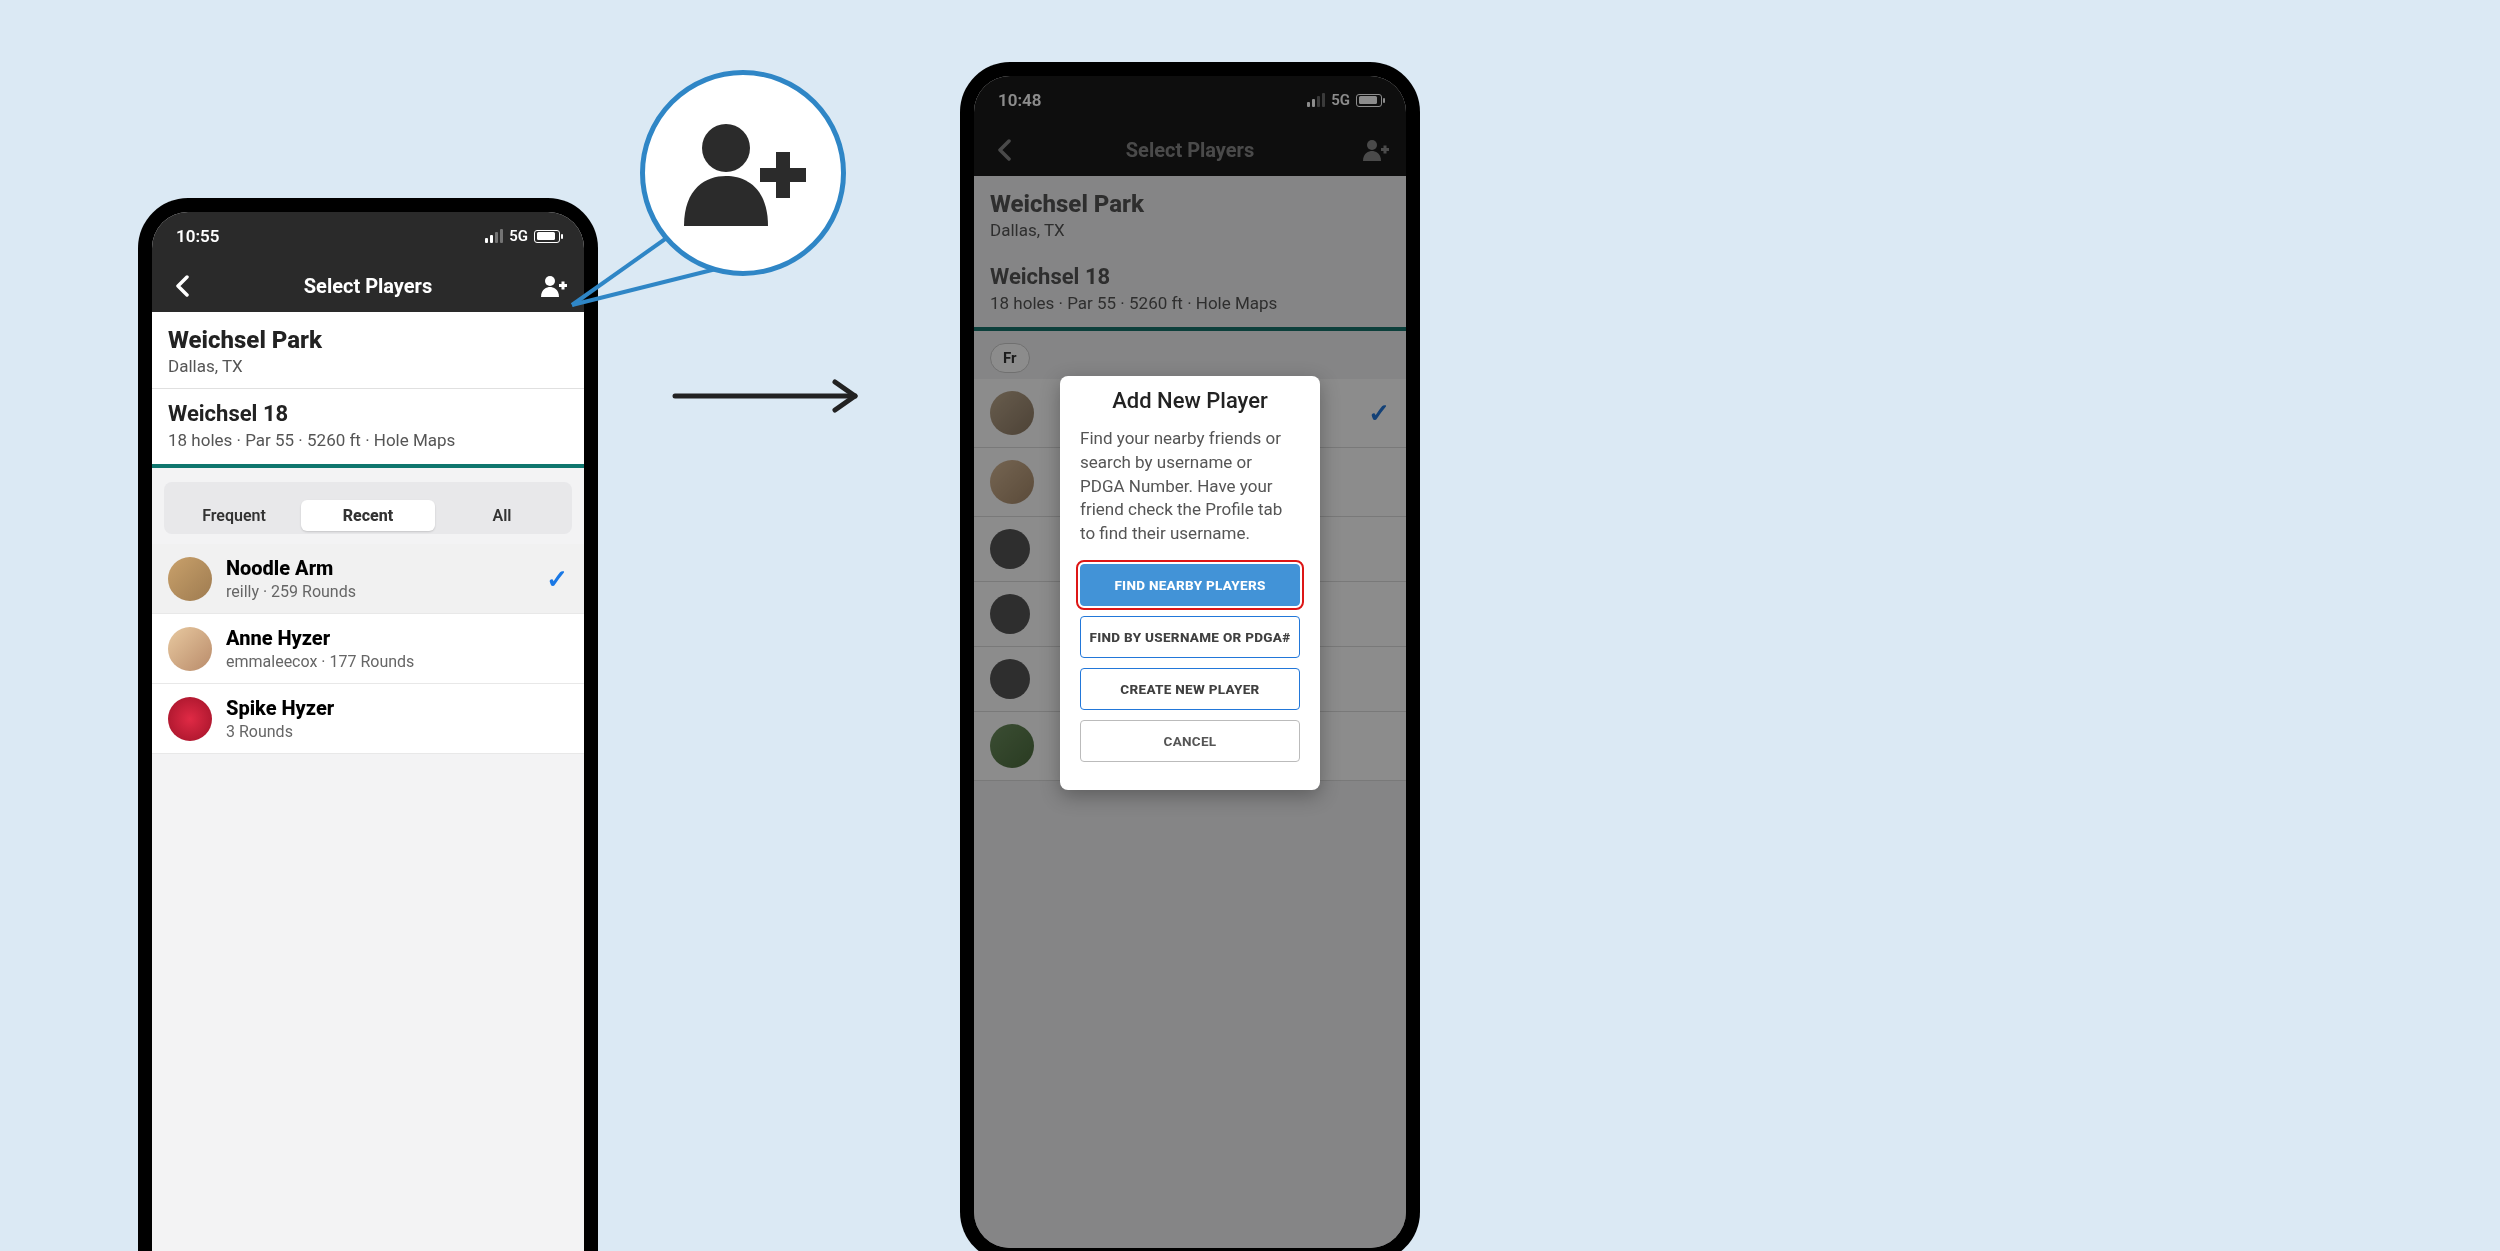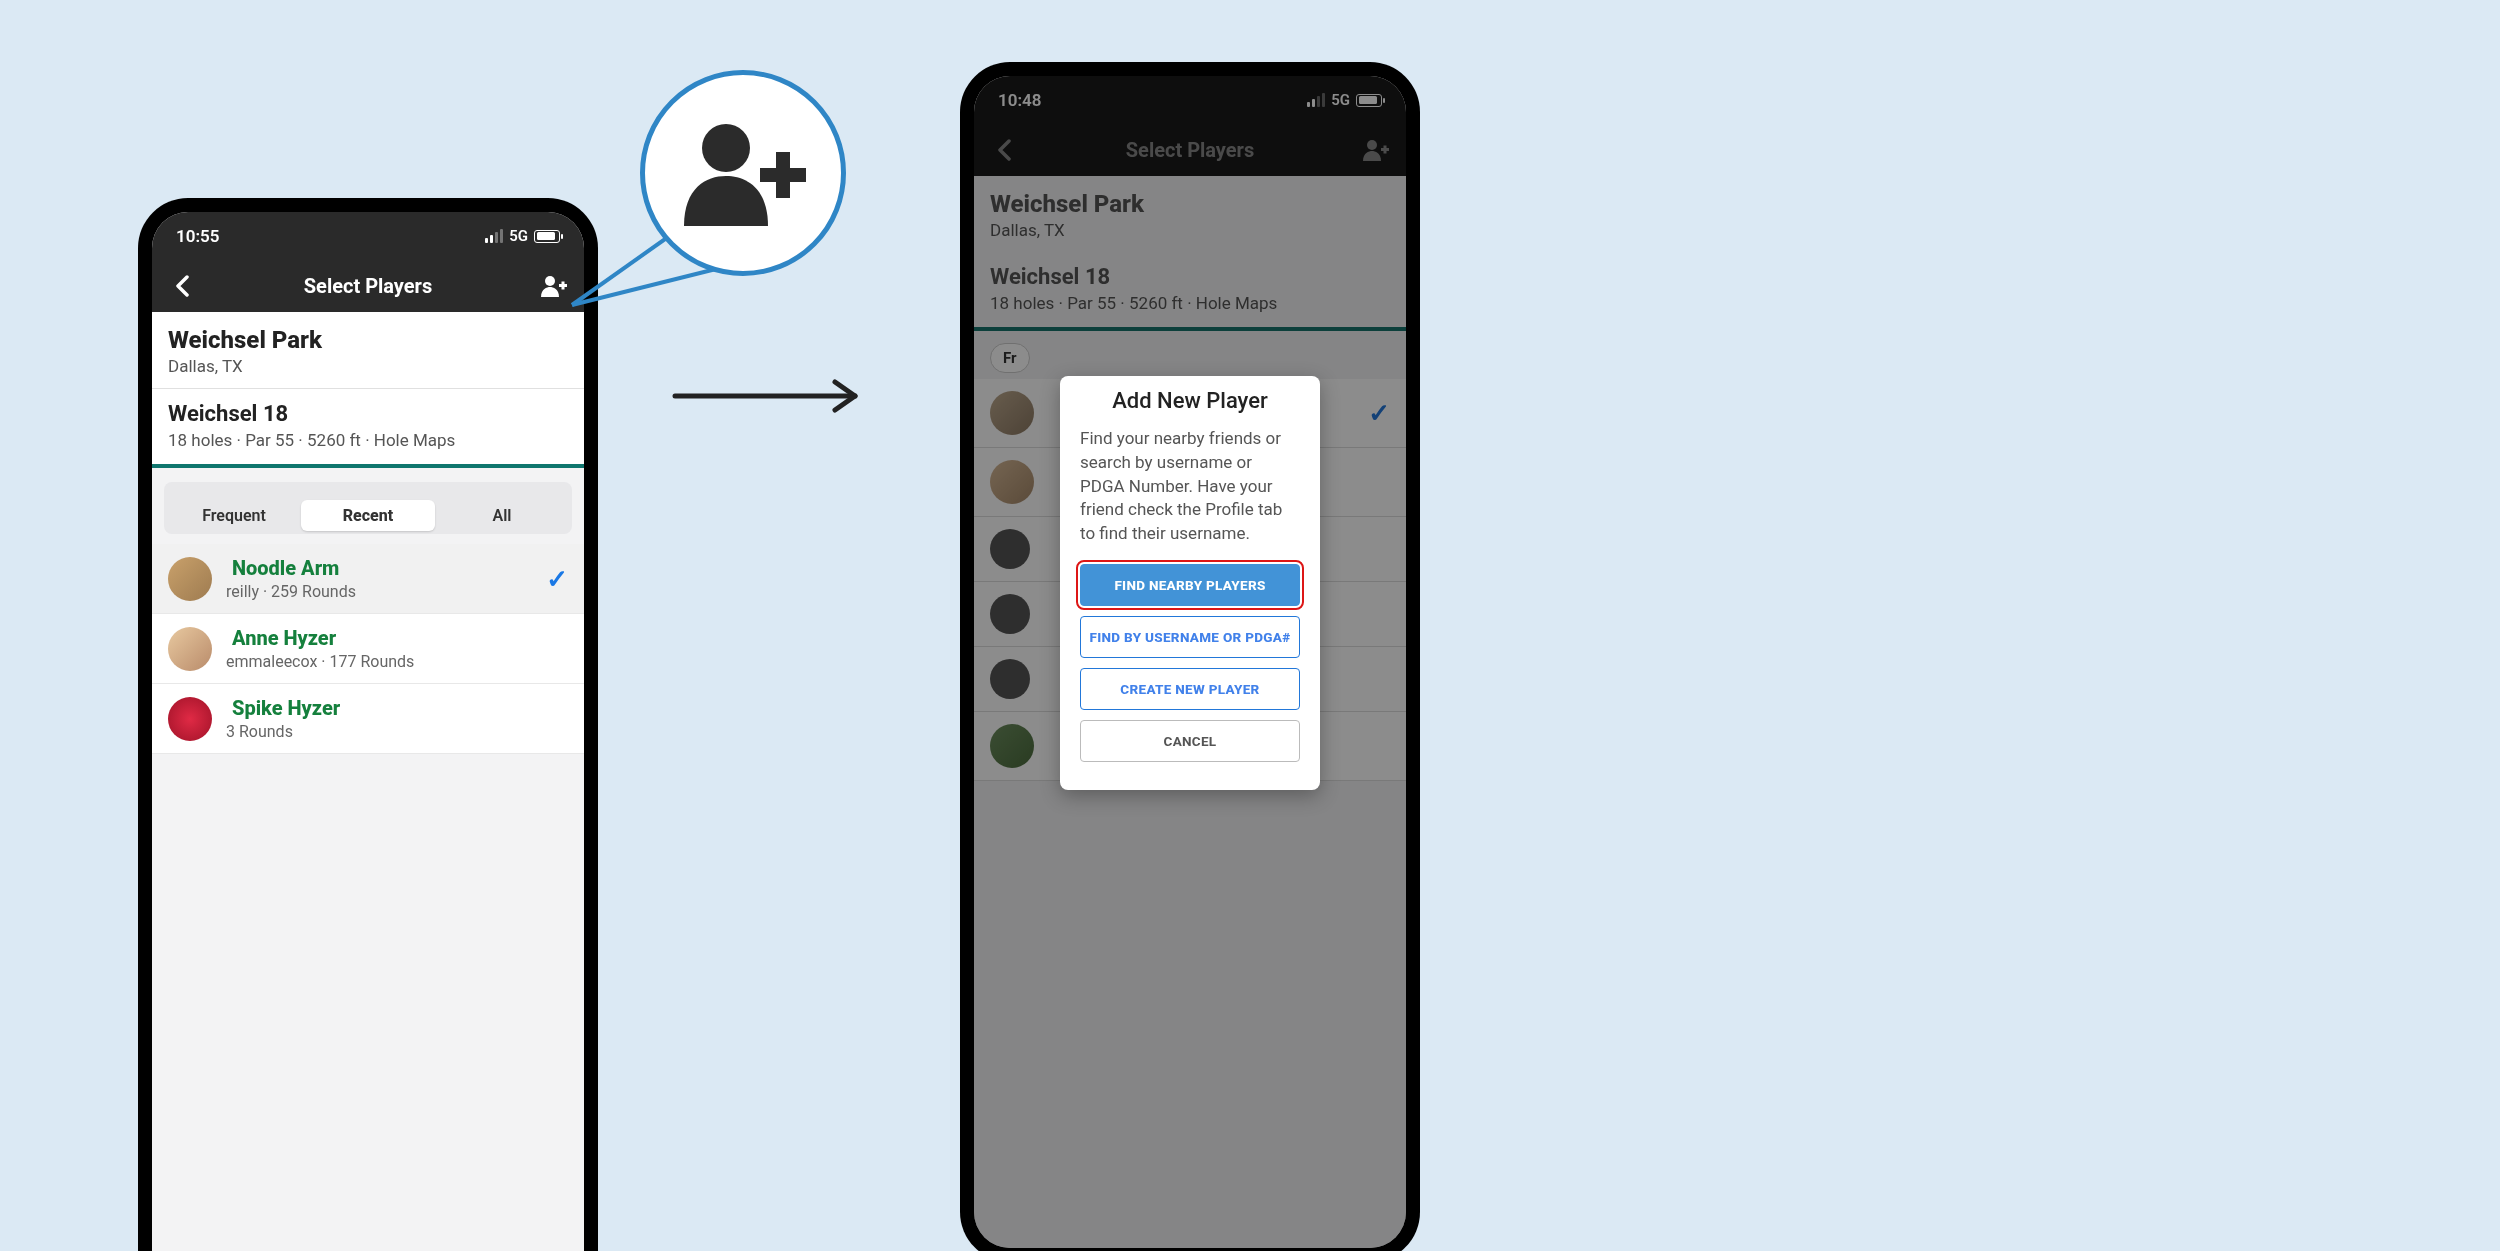--- a/index.html
+++ b/index.html
@@ -100,21 +100,21 @@
     background:#fff;
   }
   .player-row.selected { background:#f1f1f1; }
   .avatar {
     width:44px; height:44px; border-radius:50%;
     background:#888;
     margin-right:14px;
     flex-shrink:0;
   }
   .player-info { flex:1; }
-  .player-name { font-weight:800; font-size:20px; color:#15803d;margin-left:6px; }
+  .player-name { font-weight:800; font-size:20px; color:#000000; }
   .player-meta { color:#666; font-size:16px; margin-top:2px; }
   .check { color:#1a78e5; font-size:26px; font-weight:900; }
   .screen-right-bg .nav-bar, .screen-right-bg .status-bar { background:#1b1b1b; }
   .screen-right-bg { filter: grayscale(0.1); }
   .dimlayer {
     position:absolute; inset:0; background:rgba(0,0,0,0.45);
   }
 
   .modal {
     position:absolute;
@@ -132,21 +132,21 @@
     display:block; width:100%;
     text-align:center;
     padding:12px 0;
     font-weight:800;
     font-size:13.5px;
     letter-spacing:.3px;
     border-radius:4px;
     margin-bottom:10px;
     border:1px solid #1a78e5;
     background:#fff;
-    color:#3b82f6;
+    color:#404040;
   }
   .modal-btn.primary { background:#3a94e0; color:#fff; border-color:#3a94e0; }
   .modal-btn.primary.framed { outline:2px solid #e11; outline-offset:2px; }
   .modal-btn.cancel { border-color:#bbb; color:#555; font-weight:700; }
 
   
   .callout {
     position:absolute;
     left:640px; top:70px;
     width:206px; height:206px;

